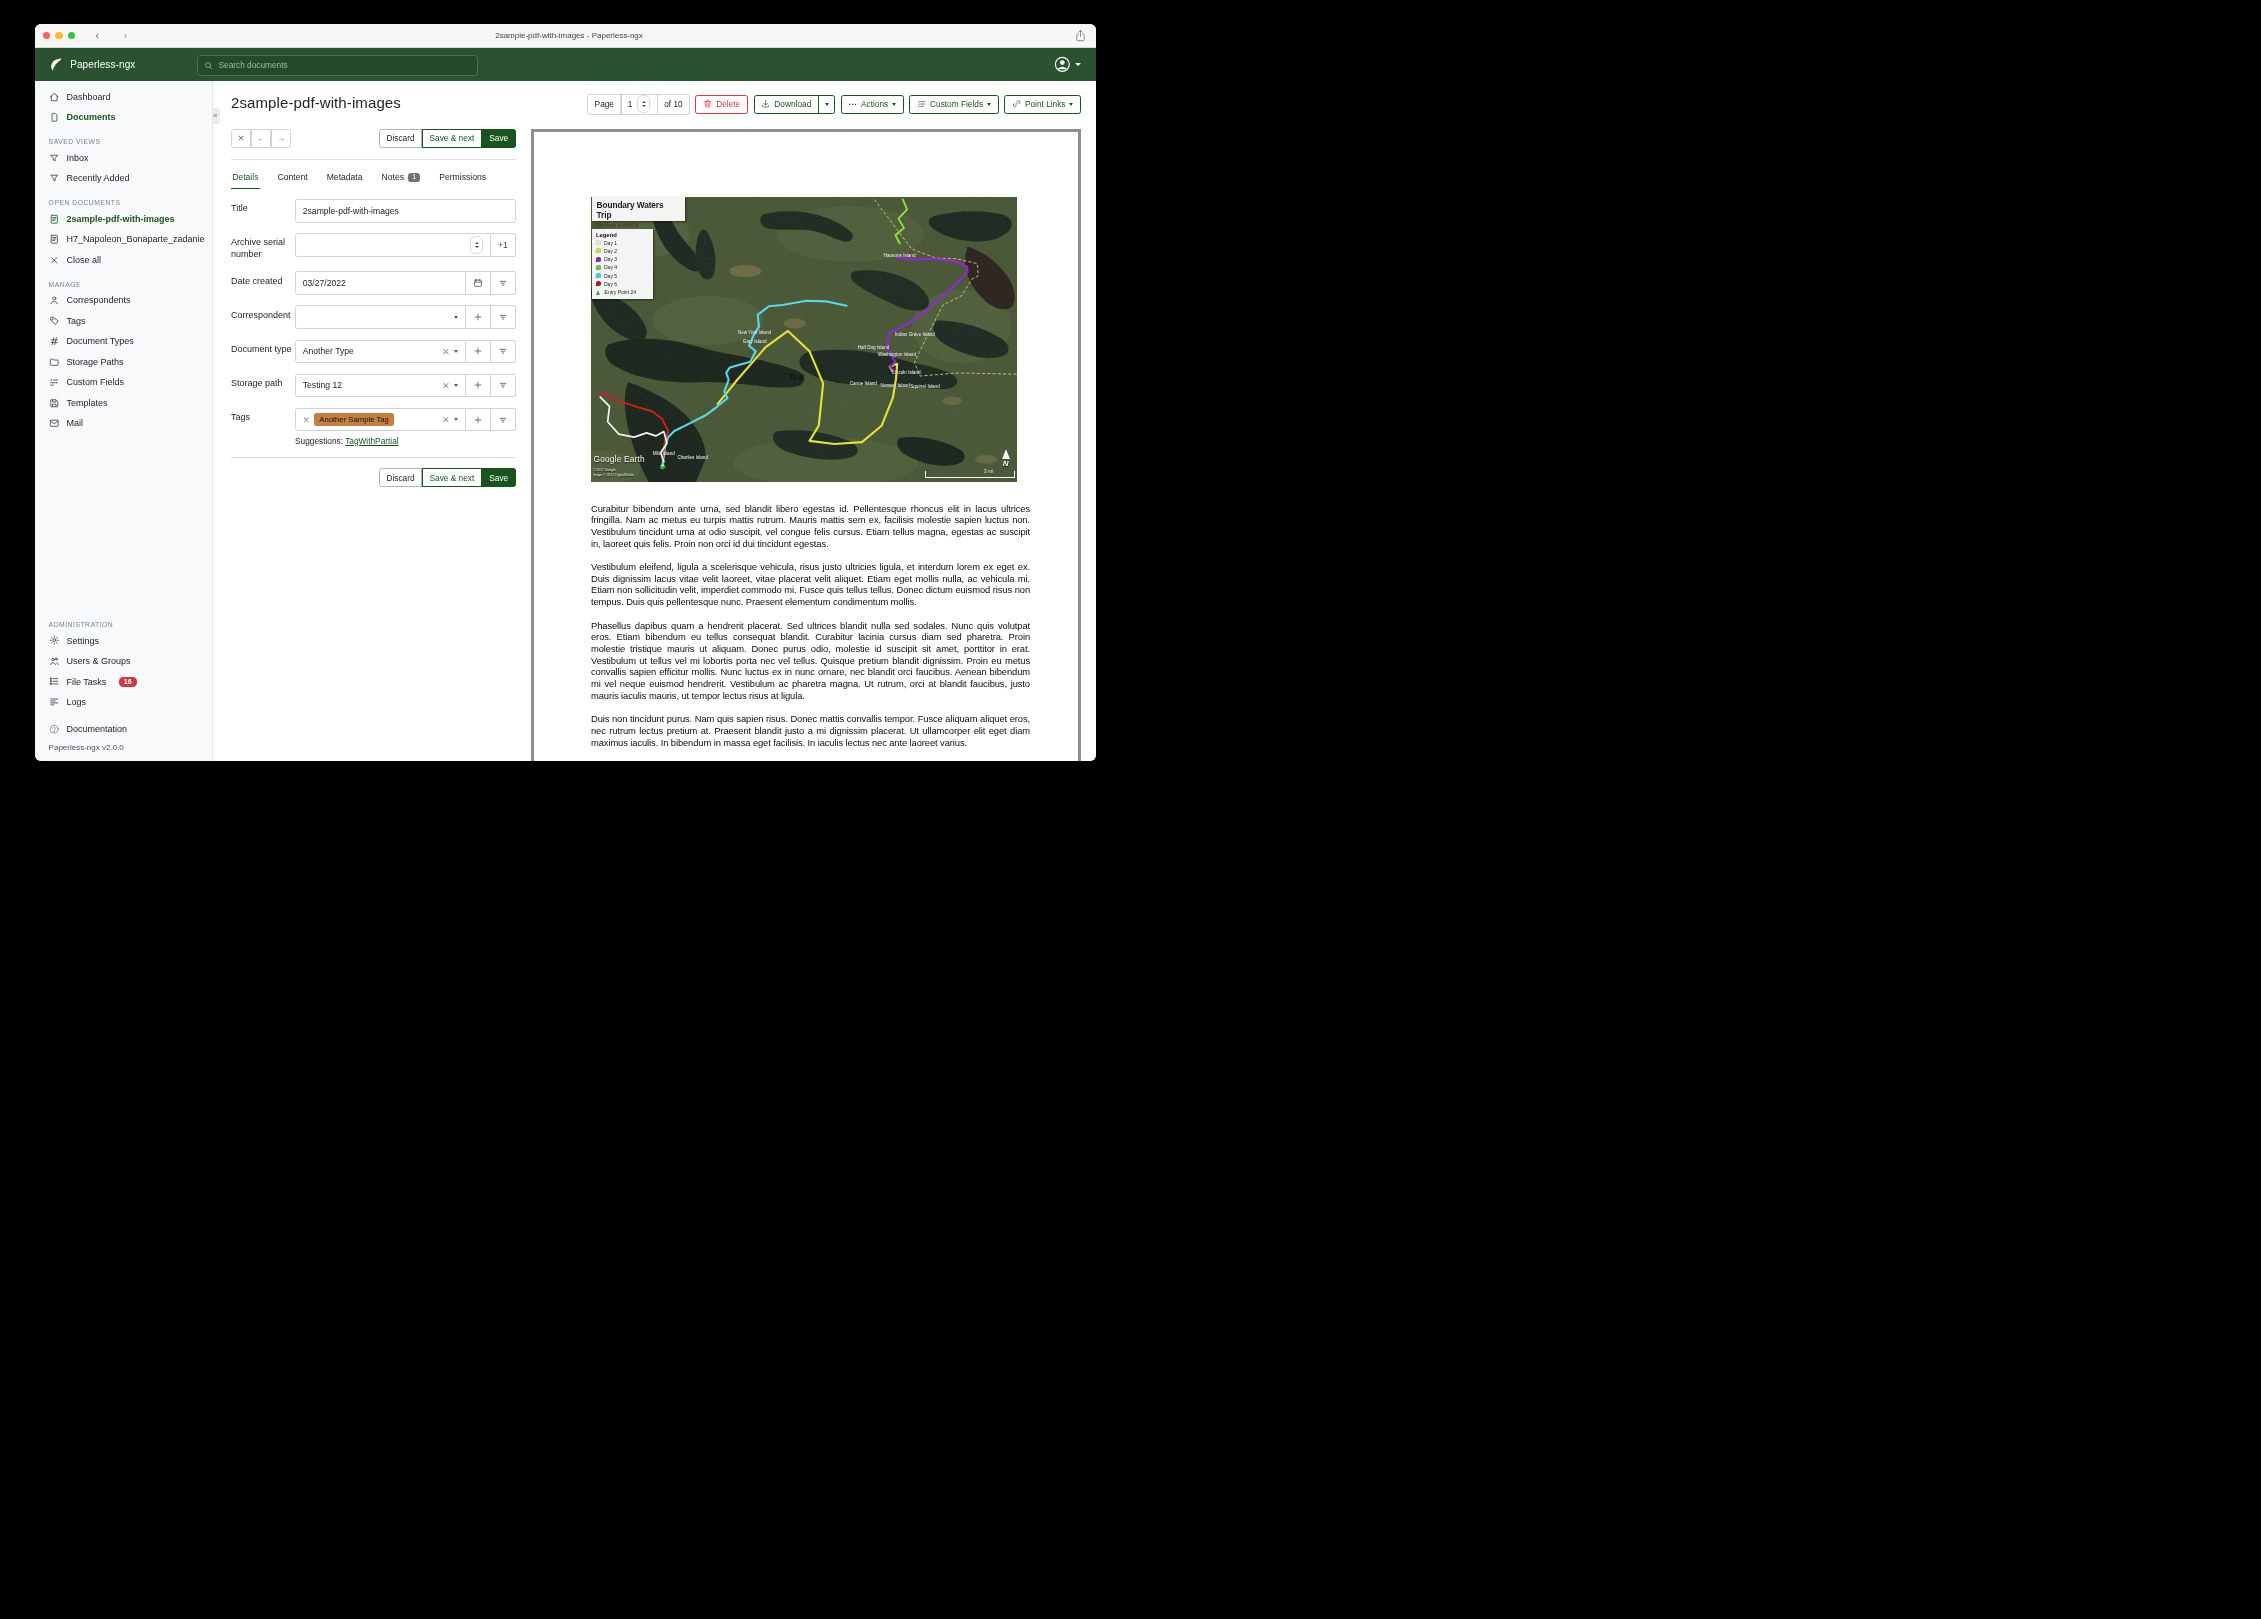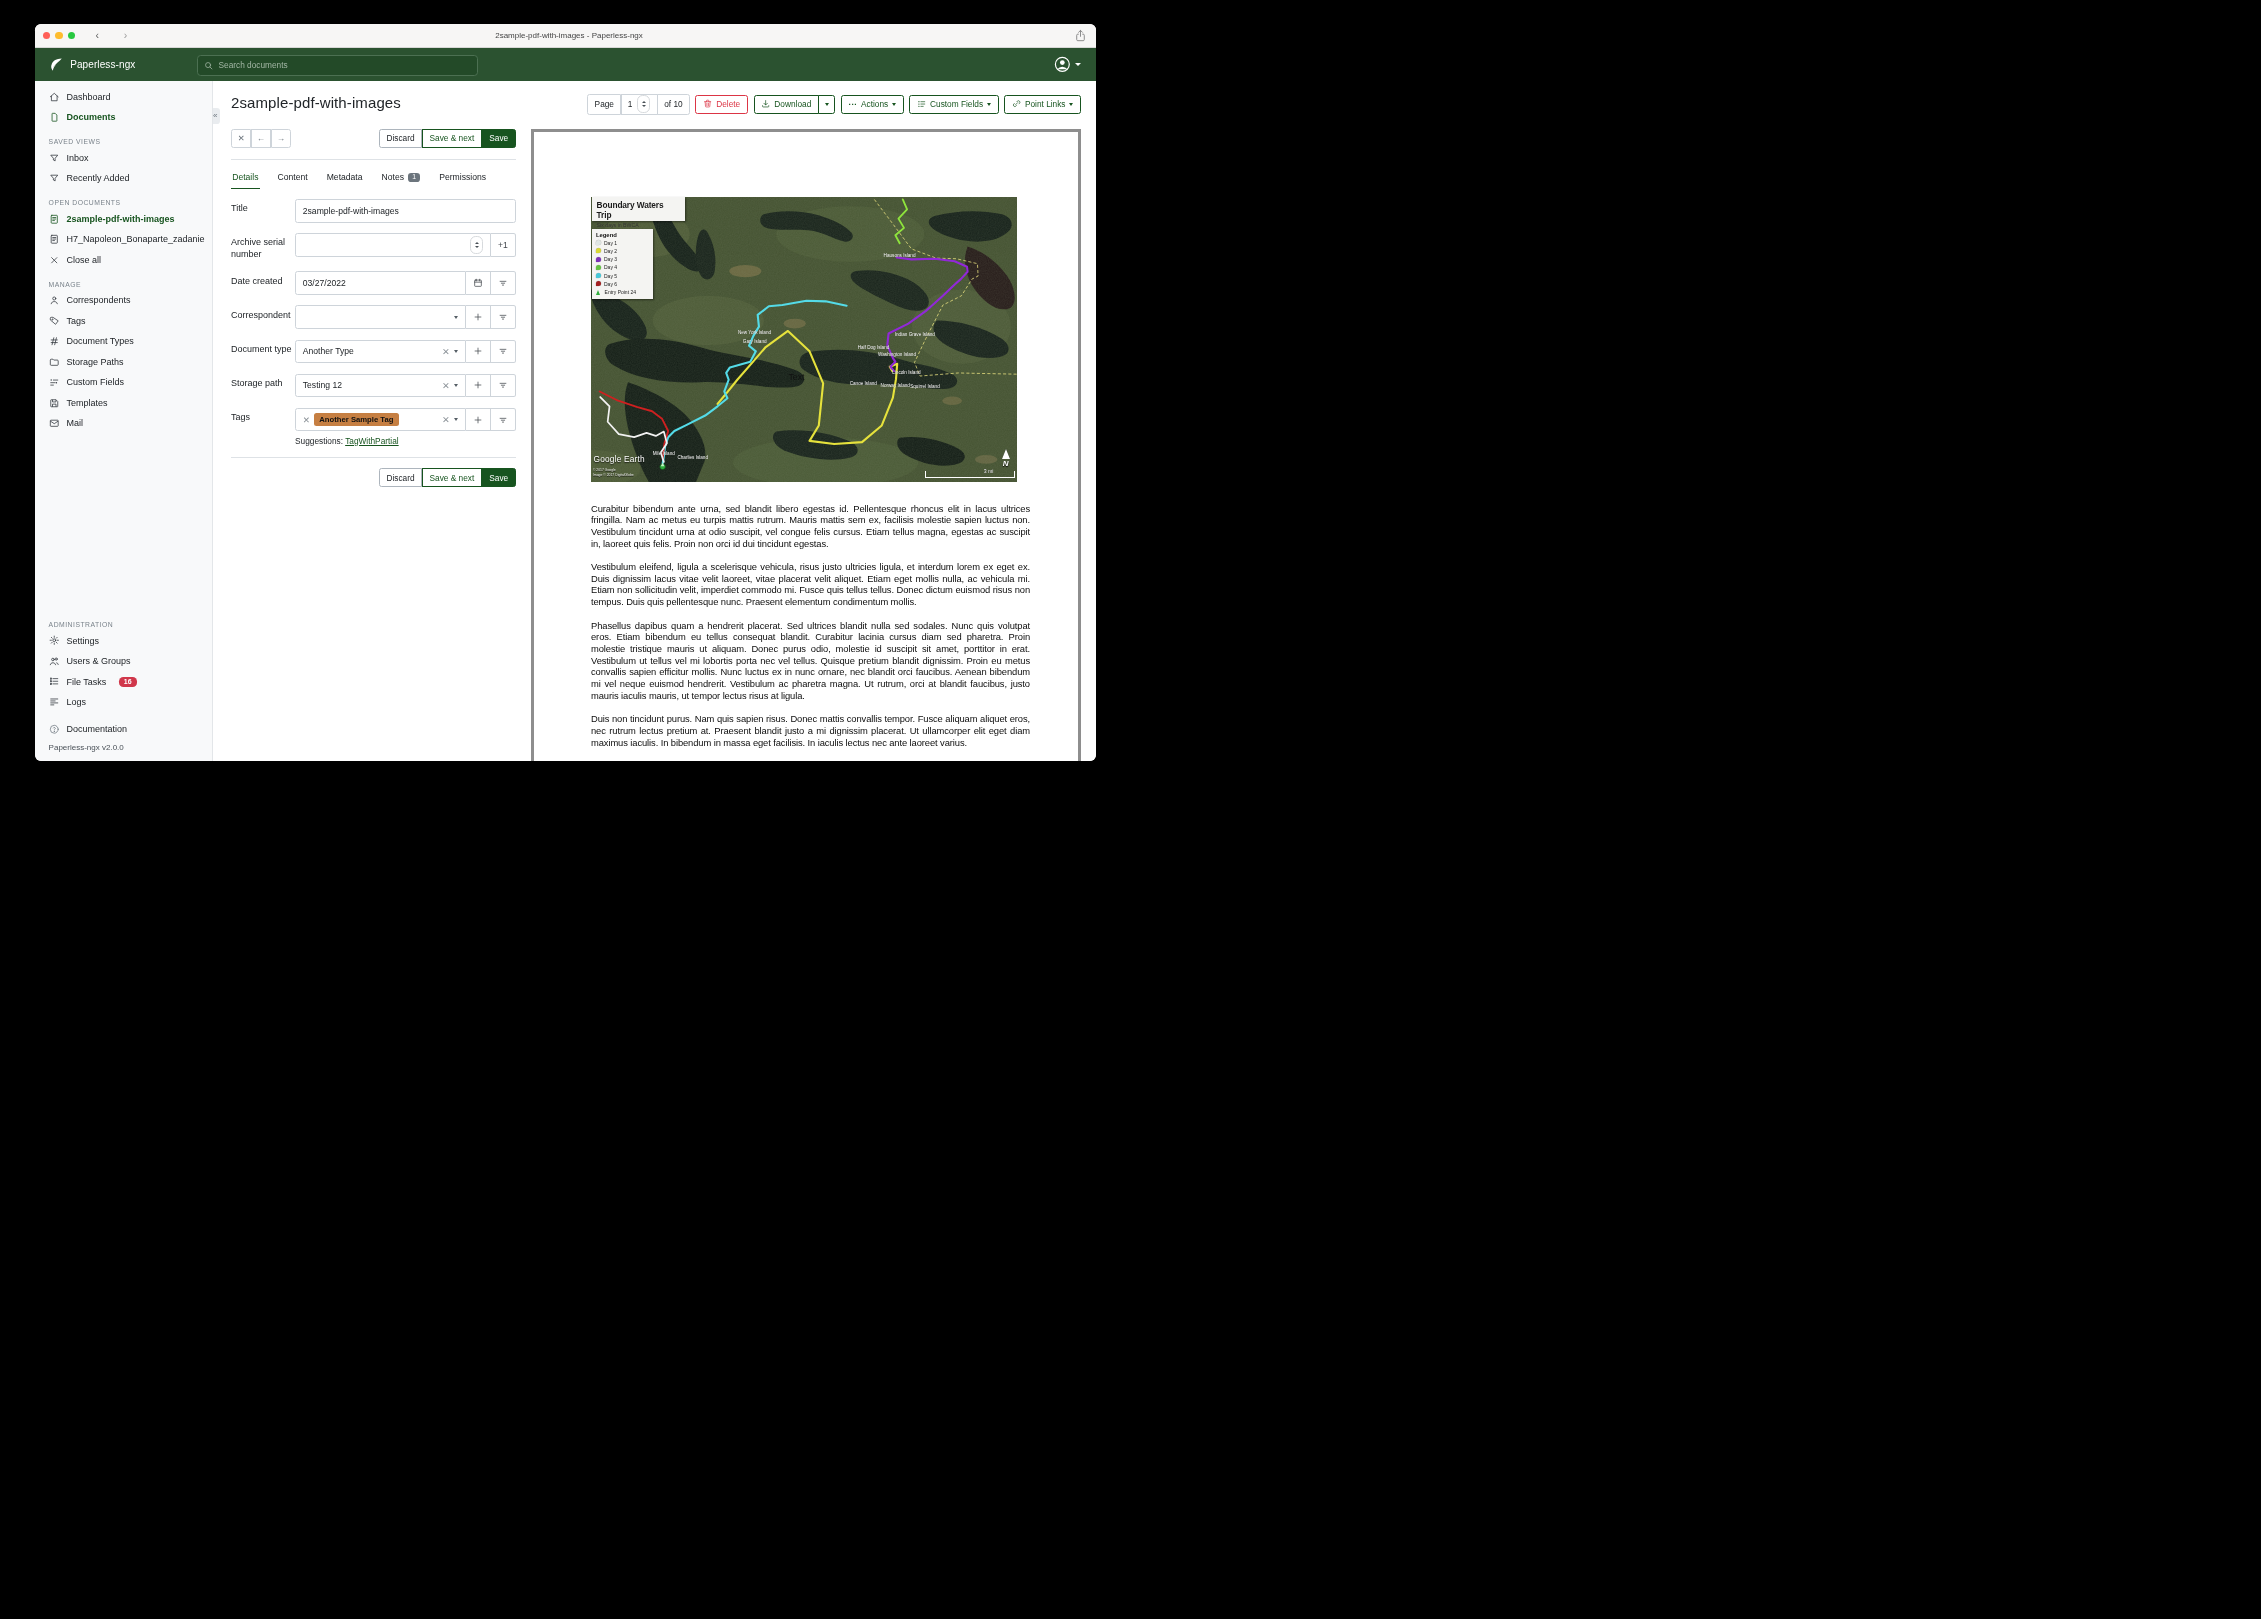--- a/index.html
+++ b/index.html
@@ -91,21 +91,21 @@
   .has-addons .ctl{border-radius:2.5px 0 0 2.5px}
   .addon{width:24px;height:21.6px;border:0.6px solid #ced4da;border-left:0;display:flex;align-items:center;
          justify-content:center;color:#43484e;background:#fff;font-size:8.6px;flex:none}
   .addon:last-child{border-radius:0 2.5px 2.5px 0}
   .addon .ic{width:10px;height:10px}
   .ctl .clear-x{color:#8b9298;font-size:9.3px;margin-left:auto;padding:0 4.3px}
   .ctl .sel-caret{width:0;height:0;border-left:2.8px solid transparent;border-right:2.8px solid transparent;
                   border-top:3.1px solid #565e66}
   .ctl.empty .sel-caret{margin-left:auto}
   .chip-x{color:#8b9298;font-size:8.6px;margin-right:3.7px}
-  .chip{background:#c67f42;color:#111;font-weight:700;font-size:7.7px;border-radius:2.5px;
+  .chip{background:#c67f42;color:#111;font-weight:400;font-size:7.7px;border-radius:2.5px;
         padding:2.2px 5.6px;line-height:1}
   .suggest{margin:4.3px 0 0 64px;font-size:8.3px;color:#212529}
   .suggest a{color:#17541f}
   
   .preview{position:absolute;left:318px;top:48px;right:15px;bottom:0;border:3.7px solid #8e8e8e;
            border-bottom:0;background:#fff;overflow:hidden}
   .pdfpage{position:relative;padding:65px 0 0 57px}
   .mapwrap{position:relative;width:426px;height:285px;background:#3c4830;flex:none}
   .mapwrap svg.terrain{position:absolute;inset:0}
   .map-title-box{position:absolute;left:0.6px;top:0.6px;width:93px;height:24px;background:#f4f4f2;

